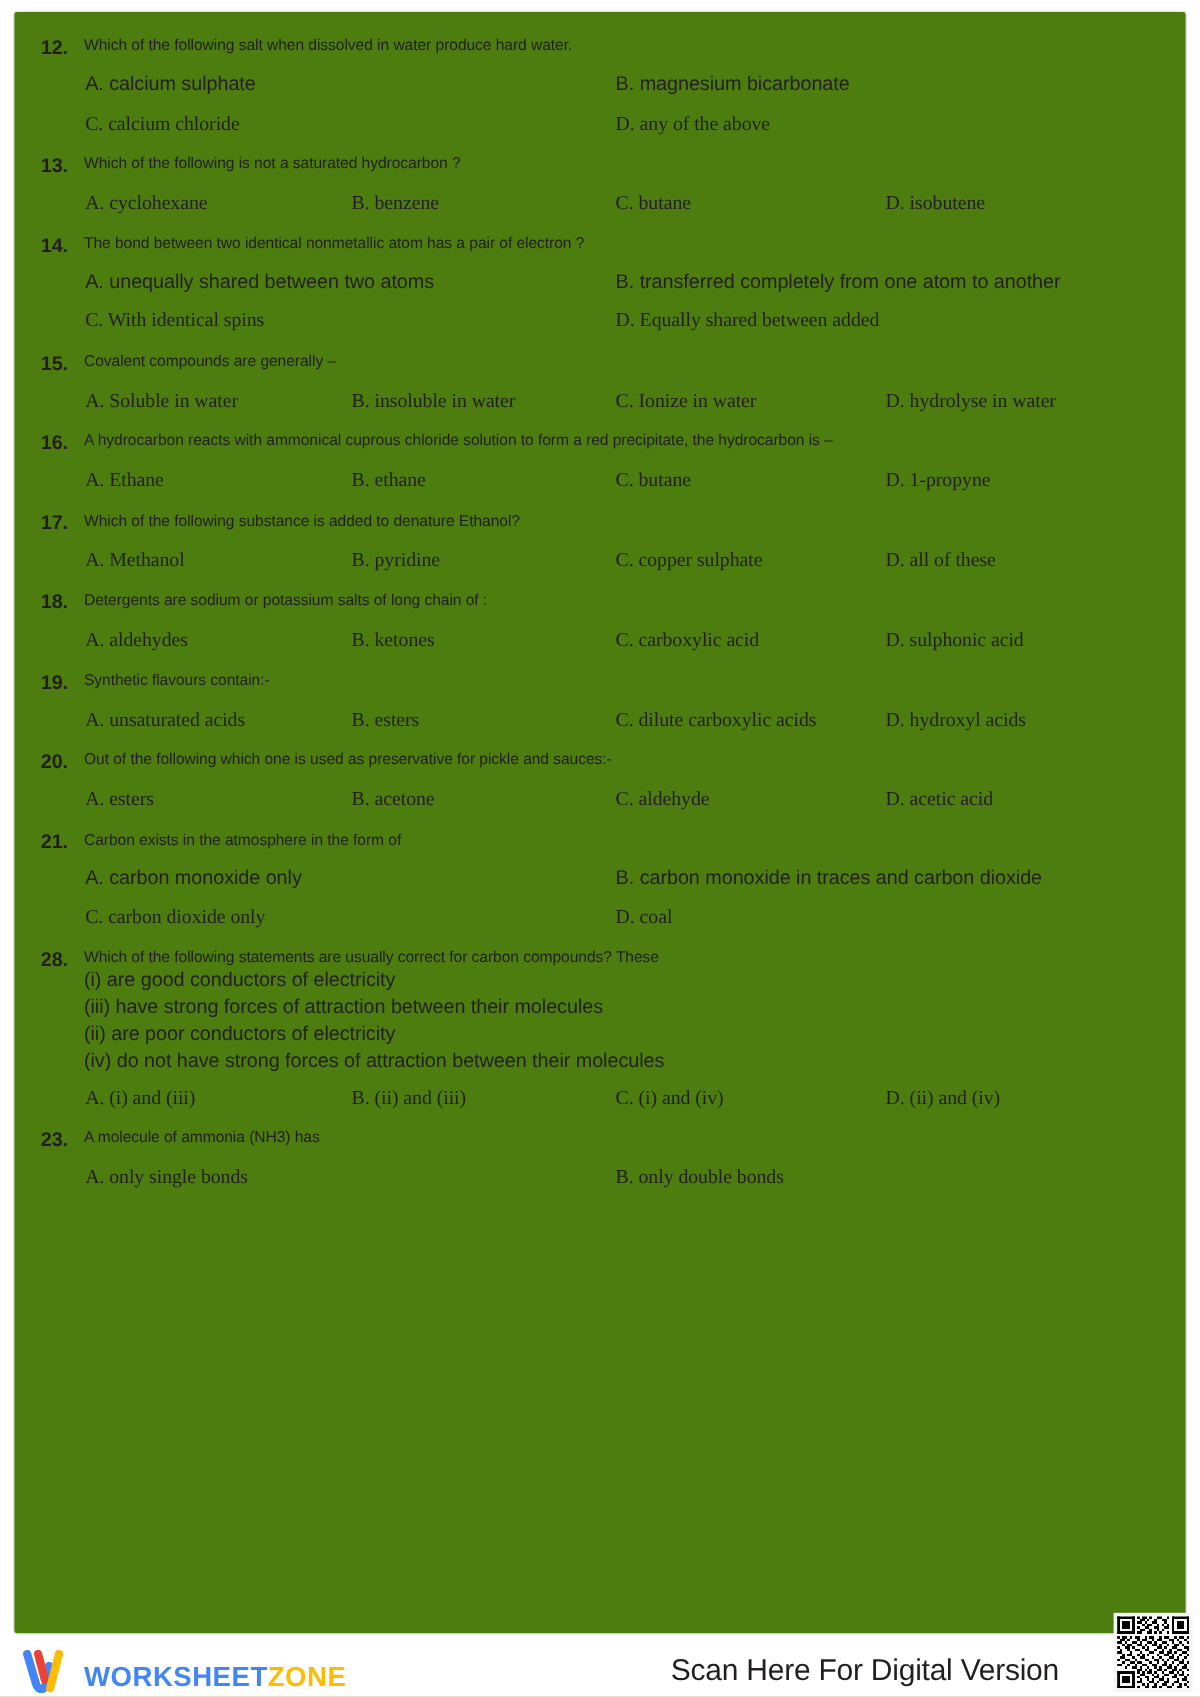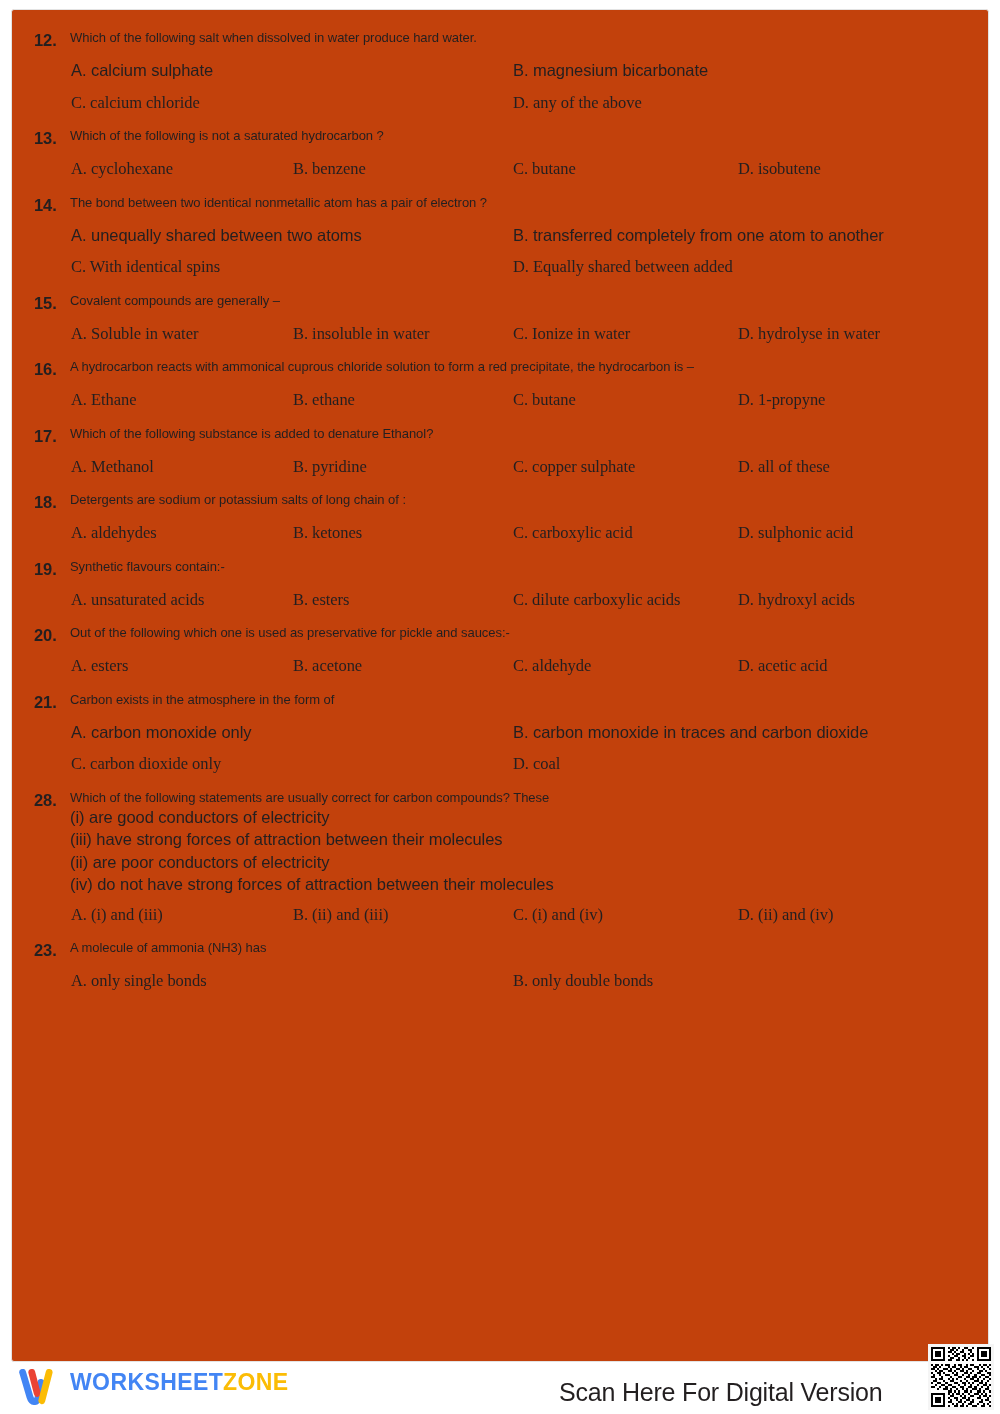--- a/index.html
+++ b/index.html
@@ -16,21 +16,21 @@
     overflow: hidden;
     position: relative;
   }
 
   .page {
     position: absolute;
     left: 11px;
     top: 9px;
     width: 978px;
     height: 1353px;
-    background: #c2410c;
+    background: #4d7c0f;
     border: 1px solid #e3e3e3;
     border-radius: 3px;
     box-sizing: border-box;
     overflow: hidden;
   }
 
   .content {
     padding: 19px 22px 0 22px;
   }
 
@@ -111,21 +111,21 @@
     height: 48px;
     display: flex;
     align-items: center;
   }
 
   .logo {
     position: absolute;
     left: 19px;
     top: 3px;
     display: flex;
-    align-items: flex-start;
+    align-items: flex-end;
     height: 42px;
   }
 
   .logo-mark {
     width: 42px;
     height: 36px;
     margin-right: 9px;
     flex: 0 0 42px;
   }
 

